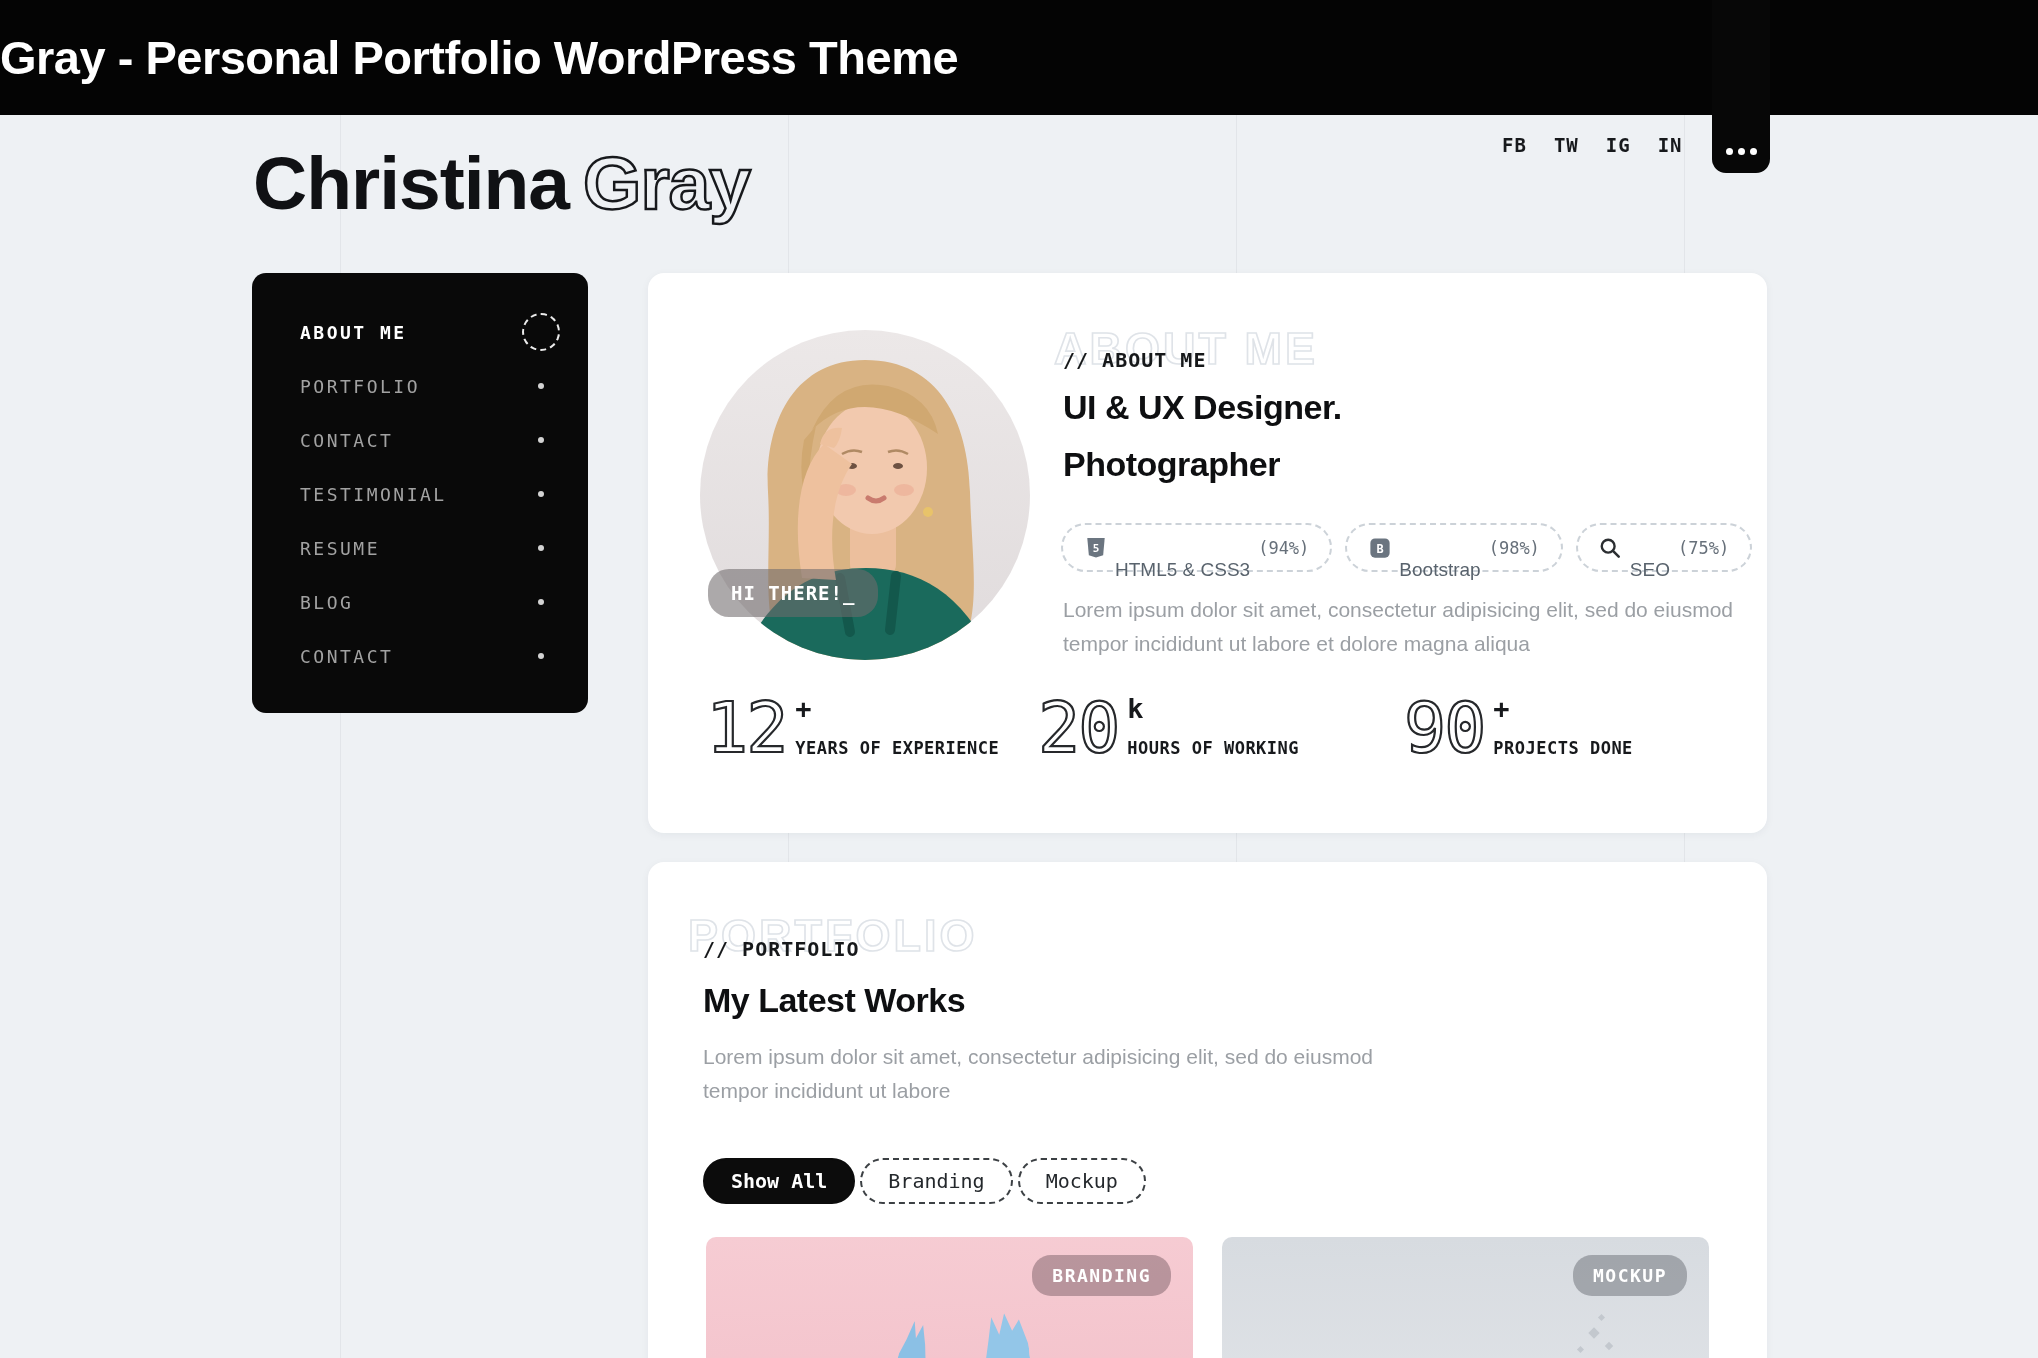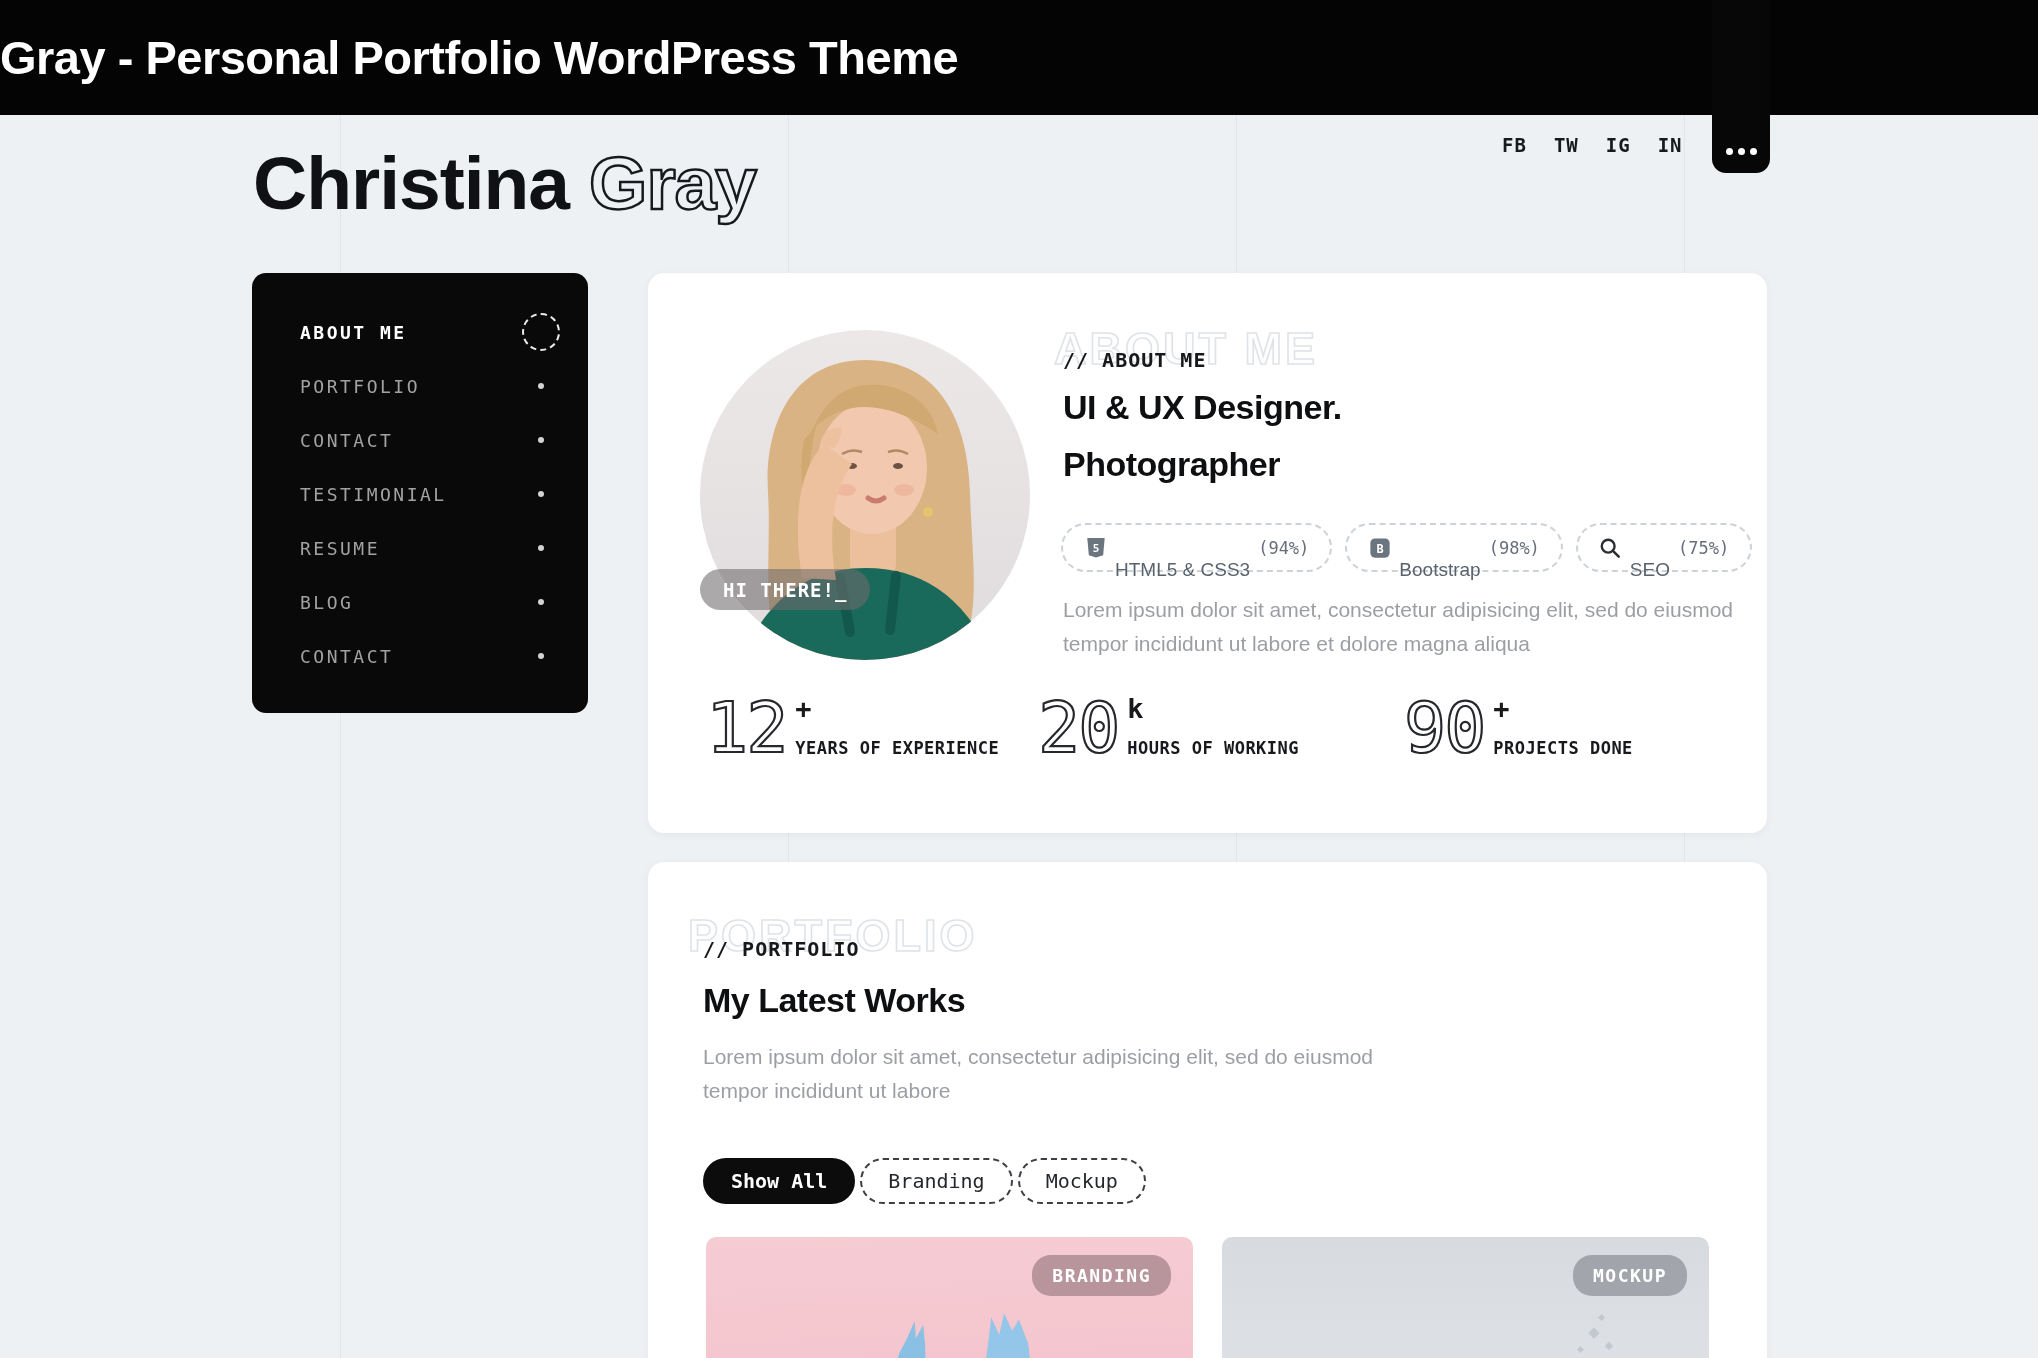--- a/index.html
+++ b/index.html
@@ -38,21 +38,21 @@
     display:flex; gap:27px;
   }
   .social a {
     font-family:"DejaVu Sans Mono", monospace; font-size:19px; font-weight:700;
     color:#17191c; text-decoration:none; letter-spacing:1px;
   }
 
   
   .logo { position:absolute; left:253px; top:140px; z-index:2; font-size:75px; font-weight:700; letter-spacing:-1px; white-space:nowrap; }
   .logo .solid { color:#101114; }
-  .logo .outline { color:transparent; -webkit-text-stroke:2.5px #17191c; margin-left:20px; }
+  .logo .outline { color:transparent; -webkit-text-stroke:2.5px #17191c; margin-left:14px; }
 
   
   .sidebar {
     position:absolute; left:252px; top:273px; width:336px; height:440px;
     background:#090909; border-radius:14px; z-index:2;
     display:flex; flex-direction:column; padding:32px 0 30px 0;
   }
   .side-item {
     flex:1; display:flex; align-items:center; justify-content:space-between;
     padding:0 28px 0 48px; cursor:pointer;
@@ -85,21 +85,21 @@
   }
   .big-heading { position:absolute; z-index:2; font-size:34px; font-weight:700; letter-spacing:-0.5px; color:#0e0f11; line-height:57px; }
   .desc { position:absolute; z-index:2; font-size:21px; line-height:34px; color:#9b9fa4; max-width:705px; }
 
   
   .photo-wrap {
     position:absolute; left:52px; top:57px; width:330px; height:330px;
     border-radius:50%; overflow:hidden; z-index:2;
   }
   .hi-badge {
-    position:absolute; left:52px; top:296px; height:41px; z-index:3;
+    position:absolute; left:60px; top:296px; height:48px; z-index:3;
     background:rgba(112,106,109,0.58); border-radius:21px;
     display:flex; align-items:center; padding:0 23px;
     color:#fff; font-family:"DejaVu Sans Mono", monospace; font-size:19px; font-weight:700; letter-spacing:1px;
   }
   .skills { position:absolute; left:413px; top:250px; display:flex; gap:13px; z-index:2; }
   .skill-pill {
     height:49px; border:2px dashed #ccd2d8; border-radius:25px;
     display:flex; align-items:center; gap:8px; padding:0 21px; background:#fff;
   }
   .skill-pill .name { font-size:19px; color:#59636d;margin-top:44px; }

